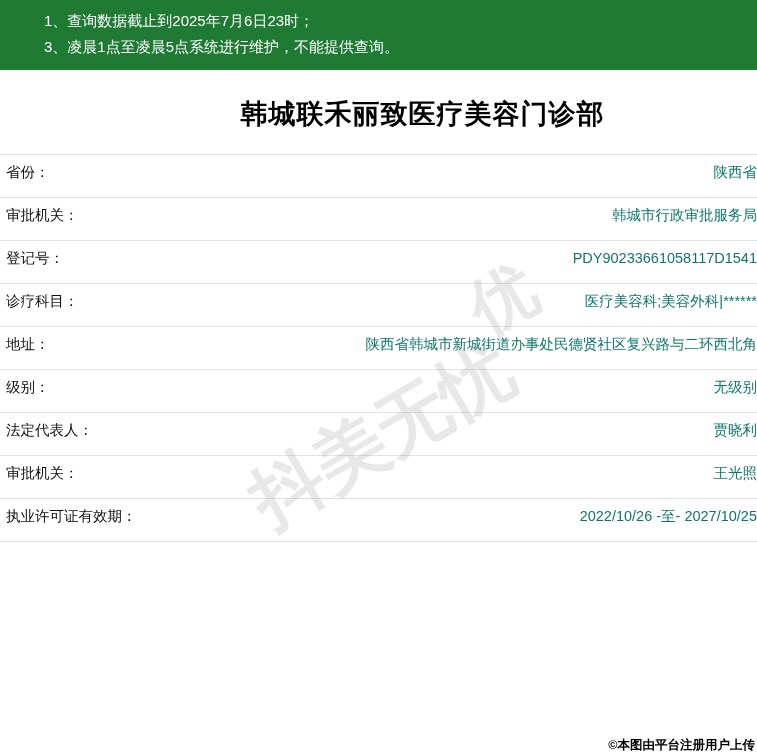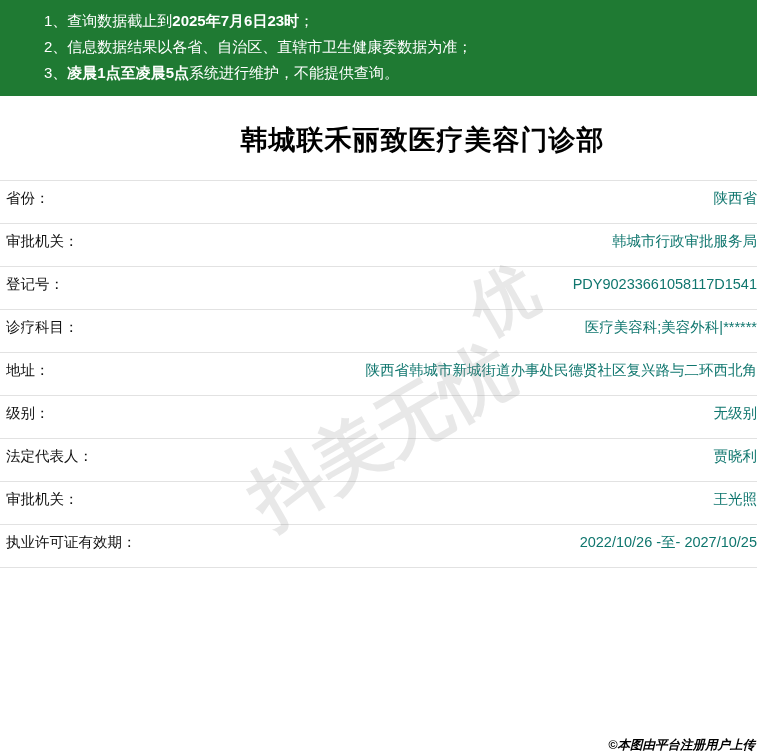--- a/index.html
+++ b/index.html
@@ -28,21 +28,21 @@
     margin: 0;
     padding: 0;
     list-style: none;
   }
   .notice li {
     padding-left: 44px;
     white-space: nowrap;
     position: relative;
   }
   .notice b {
-    font-weight: bold;
+    font-weight: normal;
   }
 
   
   .title-wrap {
     text-align: center;
     padding-top: 26px;
     padding-bottom: 22px;
     margin-left: 28px;
   }
   .title {
@@ -109,33 +109,29 @@
   }
   .credit {
     position: absolute;
     right: 2px;
     bottom: 2px;
     font-size: 12.5px;
     font-weight: bold;
     color: #000;
     background: rgba(255,255,255,0.7);
     white-space: nowrap;
-    font-style: italic;
   }
 </style>
 </head>
 <body>
 
 <div class="notice">
   <ol>
     <li>
       <span>1、</span><span>查询数据截止到</span><b>2025年7月6日23时</b><span>；</span>
-    </li>
-    <li>
-      <span>2、</span><span>信息数据结果以各省、自治区、直辖市卫生健康委数据为准；</span>
     </li>
     <li>
       <span>3、</span><b>凌晨1点至凌晨5点</b><span>系统进行维护，不能提供查询。</span>
     </li>
   </ol>
 </div>
 
 <div class="title-wrap">
   <div class="title">韩城联禾丽致医疗美容门诊部</div>
 </div>

